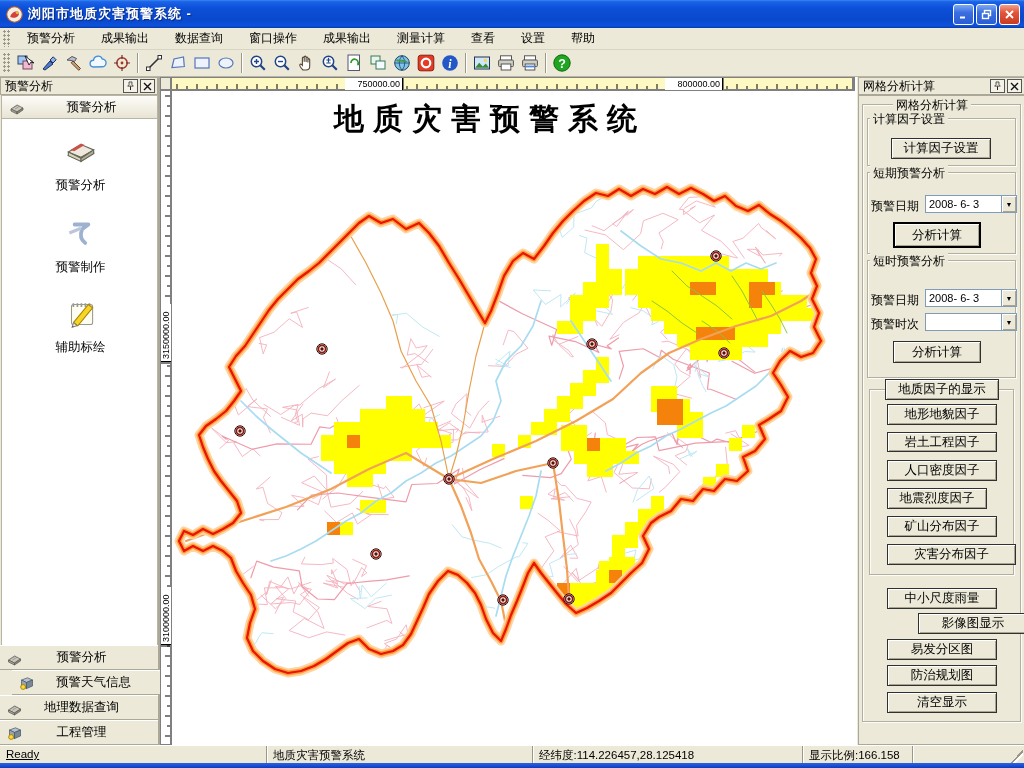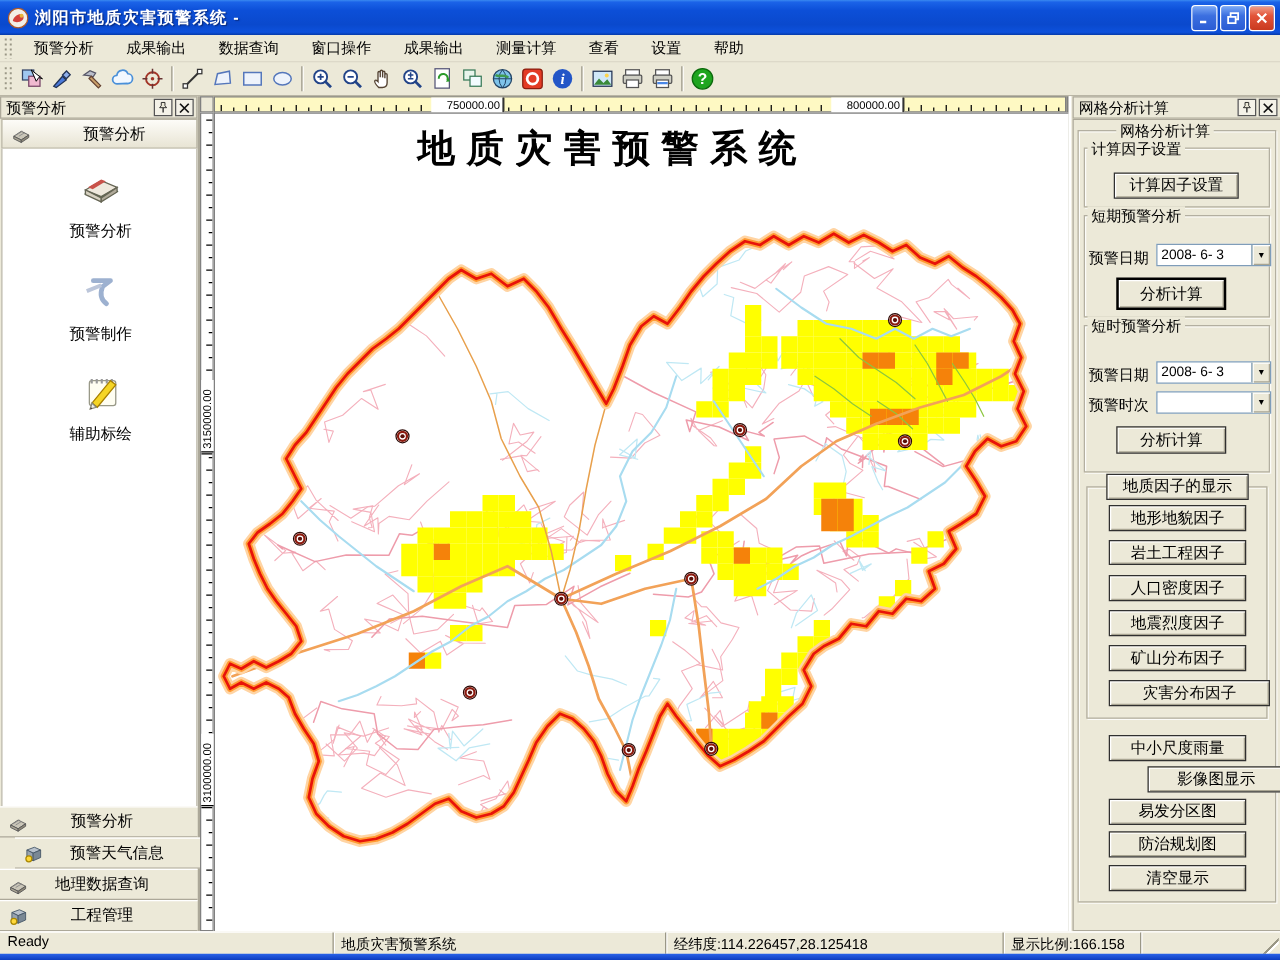--- a/index.html
+++ b/index.html
@@ -879,35 +879,35 @@
         <span class="arrow">▼</span>
       </div>
       <button class="btn" style="left:34px;top:245px;width:88px;height:22px;">分析计算</button>
 
       <div class="fieldset" style="left:10px;top:293px;width:145px;height:186px;"></div>
       <button class="btn" style="left:26px;top:283px;width:114px;height:21px;">地质因子的显示</button>
       <div id="rp-factors">
           <button class="btn" style="left: 28px; top: 308px; width: 110px; height: 21px;">地形地貌因子</button>
           <button class="btn" style="left: 28px; top: 336px; width: 110px; height: 20px;">岩土工程因子</button>
           <button class="btn" style="left: 28px; top: 364px; width: 110px; height: 21px;">人口密度因子</button>
-          <button class="btn" style="left: 28px; top: 392px; width: 110px; height: 21px;">地震烈度因子</button>
+          <button class="btn" style="left: 28px; top: 392px; width: 100px; height: 21px;">地震烈度因子</button>
           <button class="btn" style="left: 28px; top: 420px; width: 110px; height: 21px;">矿山分布因子</button>
           <button class="btn" style="left: 28px; top: 448px; width: 129px; height: 21px;">灾害分布因子</button>
         </div>
       <div id="rp-bottoms">
           <button class="btn" style="left: 28px; top: 492px; width: 110px; height: 21px;">中小尺度雨量</button>
           <button class="btn" style="left: 28px; top: 517px; width: 110px; height: 21px; margin-left: 31px;">影像图显示</button>
           <button class="btn" style="left: 28px; top: 543px; width: 110px; height: 21px;">易发分区图</button>
           <button class="btn" style="left: 28px; top: 569px; width: 110px; height: 21px;">防治规划图</button>
           <button class="btn" style="left: 28px; top: 596px; width: 110px; height: 21px;">清空显示</button>
         </div>
     </div>
   </div>
 
   <div id="statusbar">
-    <div class="sb-cell" style="width:267px;">Ready</div>
+    <div class="sb-cell" style="width:267px;text-decoration:underline;">Ready</div>
     <div class="sb-cell" style="width:266px;">地质灾害预警系统</div>
     <div class="sb-cell" style="width:270px;">经纬度:114.226457,28.125418</div>
     <div class="sb-cell" style="width:110px;">显示比例:166.158</div>
     <div id="sb-grip"></div>
   </div>
   <div id="bottom-edge"></div>
 </div>
 
 </body></html>

